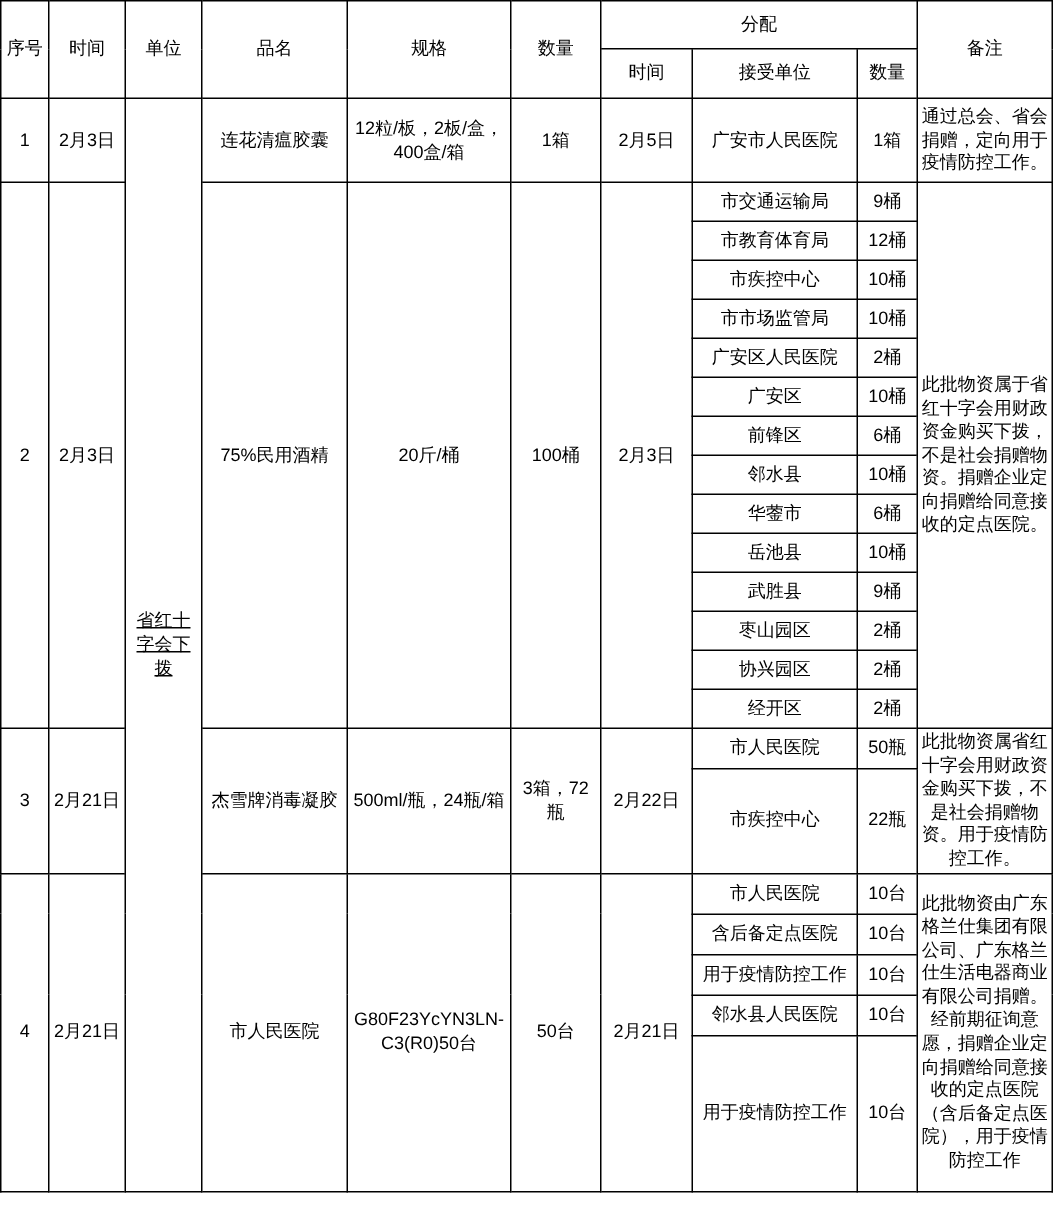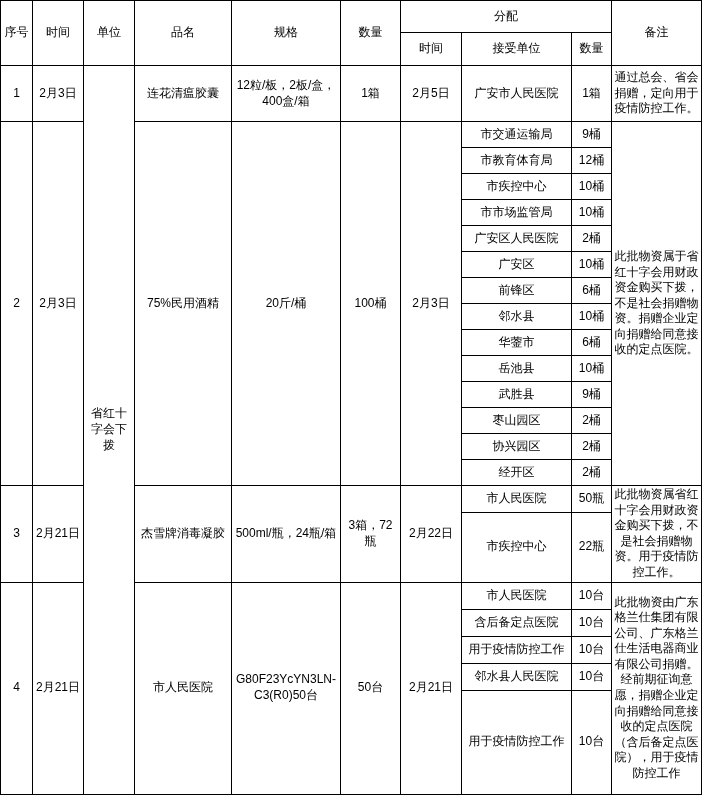--- a/index.html
+++ b/index.html
@@ -31,20 +31,21 @@
   }
   td.remark {
     text-align: left;
     line-height: 15px;
     padding: 2px 3px;
   }
   td.unit-cell {
     text-align: left;
     line-height: 17px;
     padding: 2px 4px;
+    text-decoration: underline;
   }
 </style>
 </head>
 <body>
 
 <table class="alloc">
   <colgroup>
     <col style="width:32px">
       <col style="width:51px">
       <col style="width:51px">

